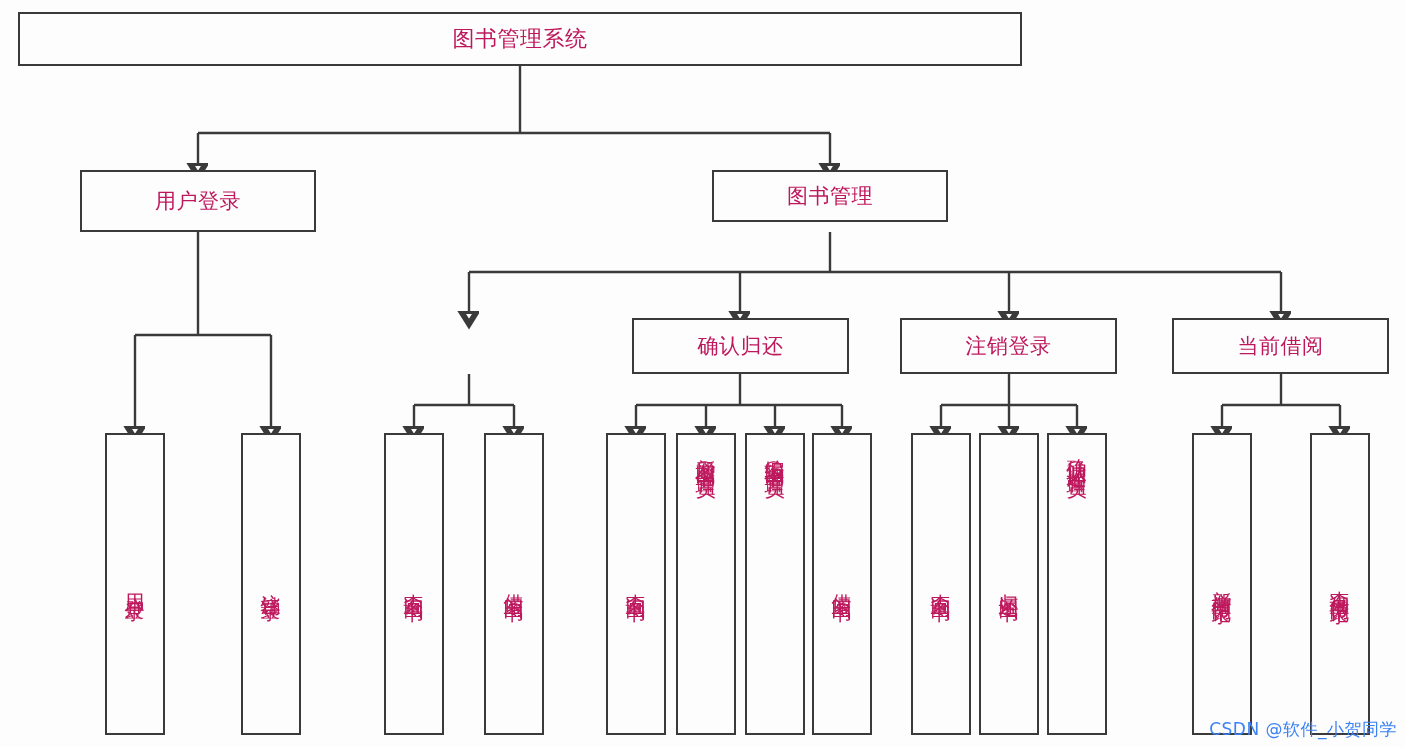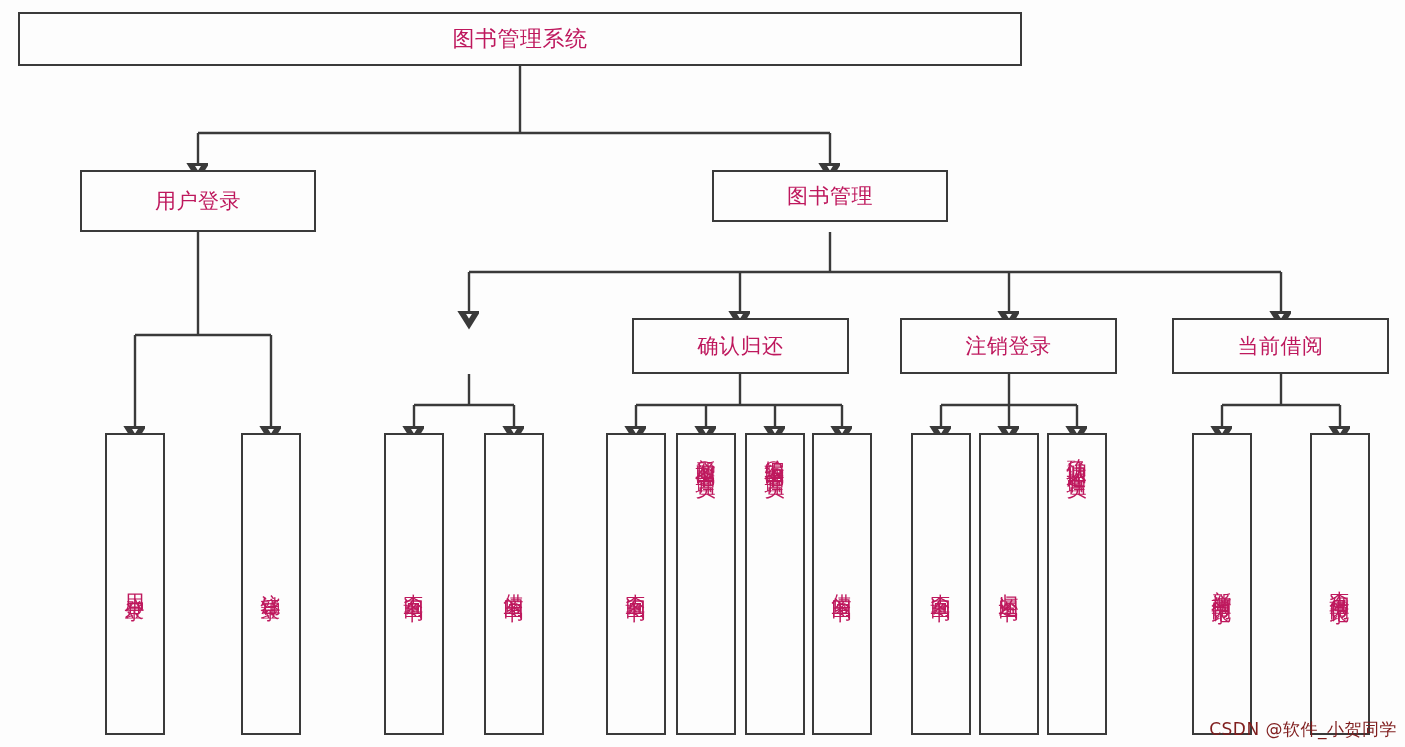--- a/index.html
+++ b/index.html
@@ -75,21 +75,21 @@
   .node.vert.short {
     align-items: center;
     padding-top: 0;
   }
   
   #watermark {
     position: absolute;
     right: 8px;
     bottom: 6px;
     font-size: 17px;
-    color: #7f1d1d;
+    color: #3b82f6;
     letter-spacing: 0.5px;
     white-space: nowrap;
     user-select: none;
   }
 </style>
 </head>
 <body>
 
 <div id="diagram-canvas">
 

